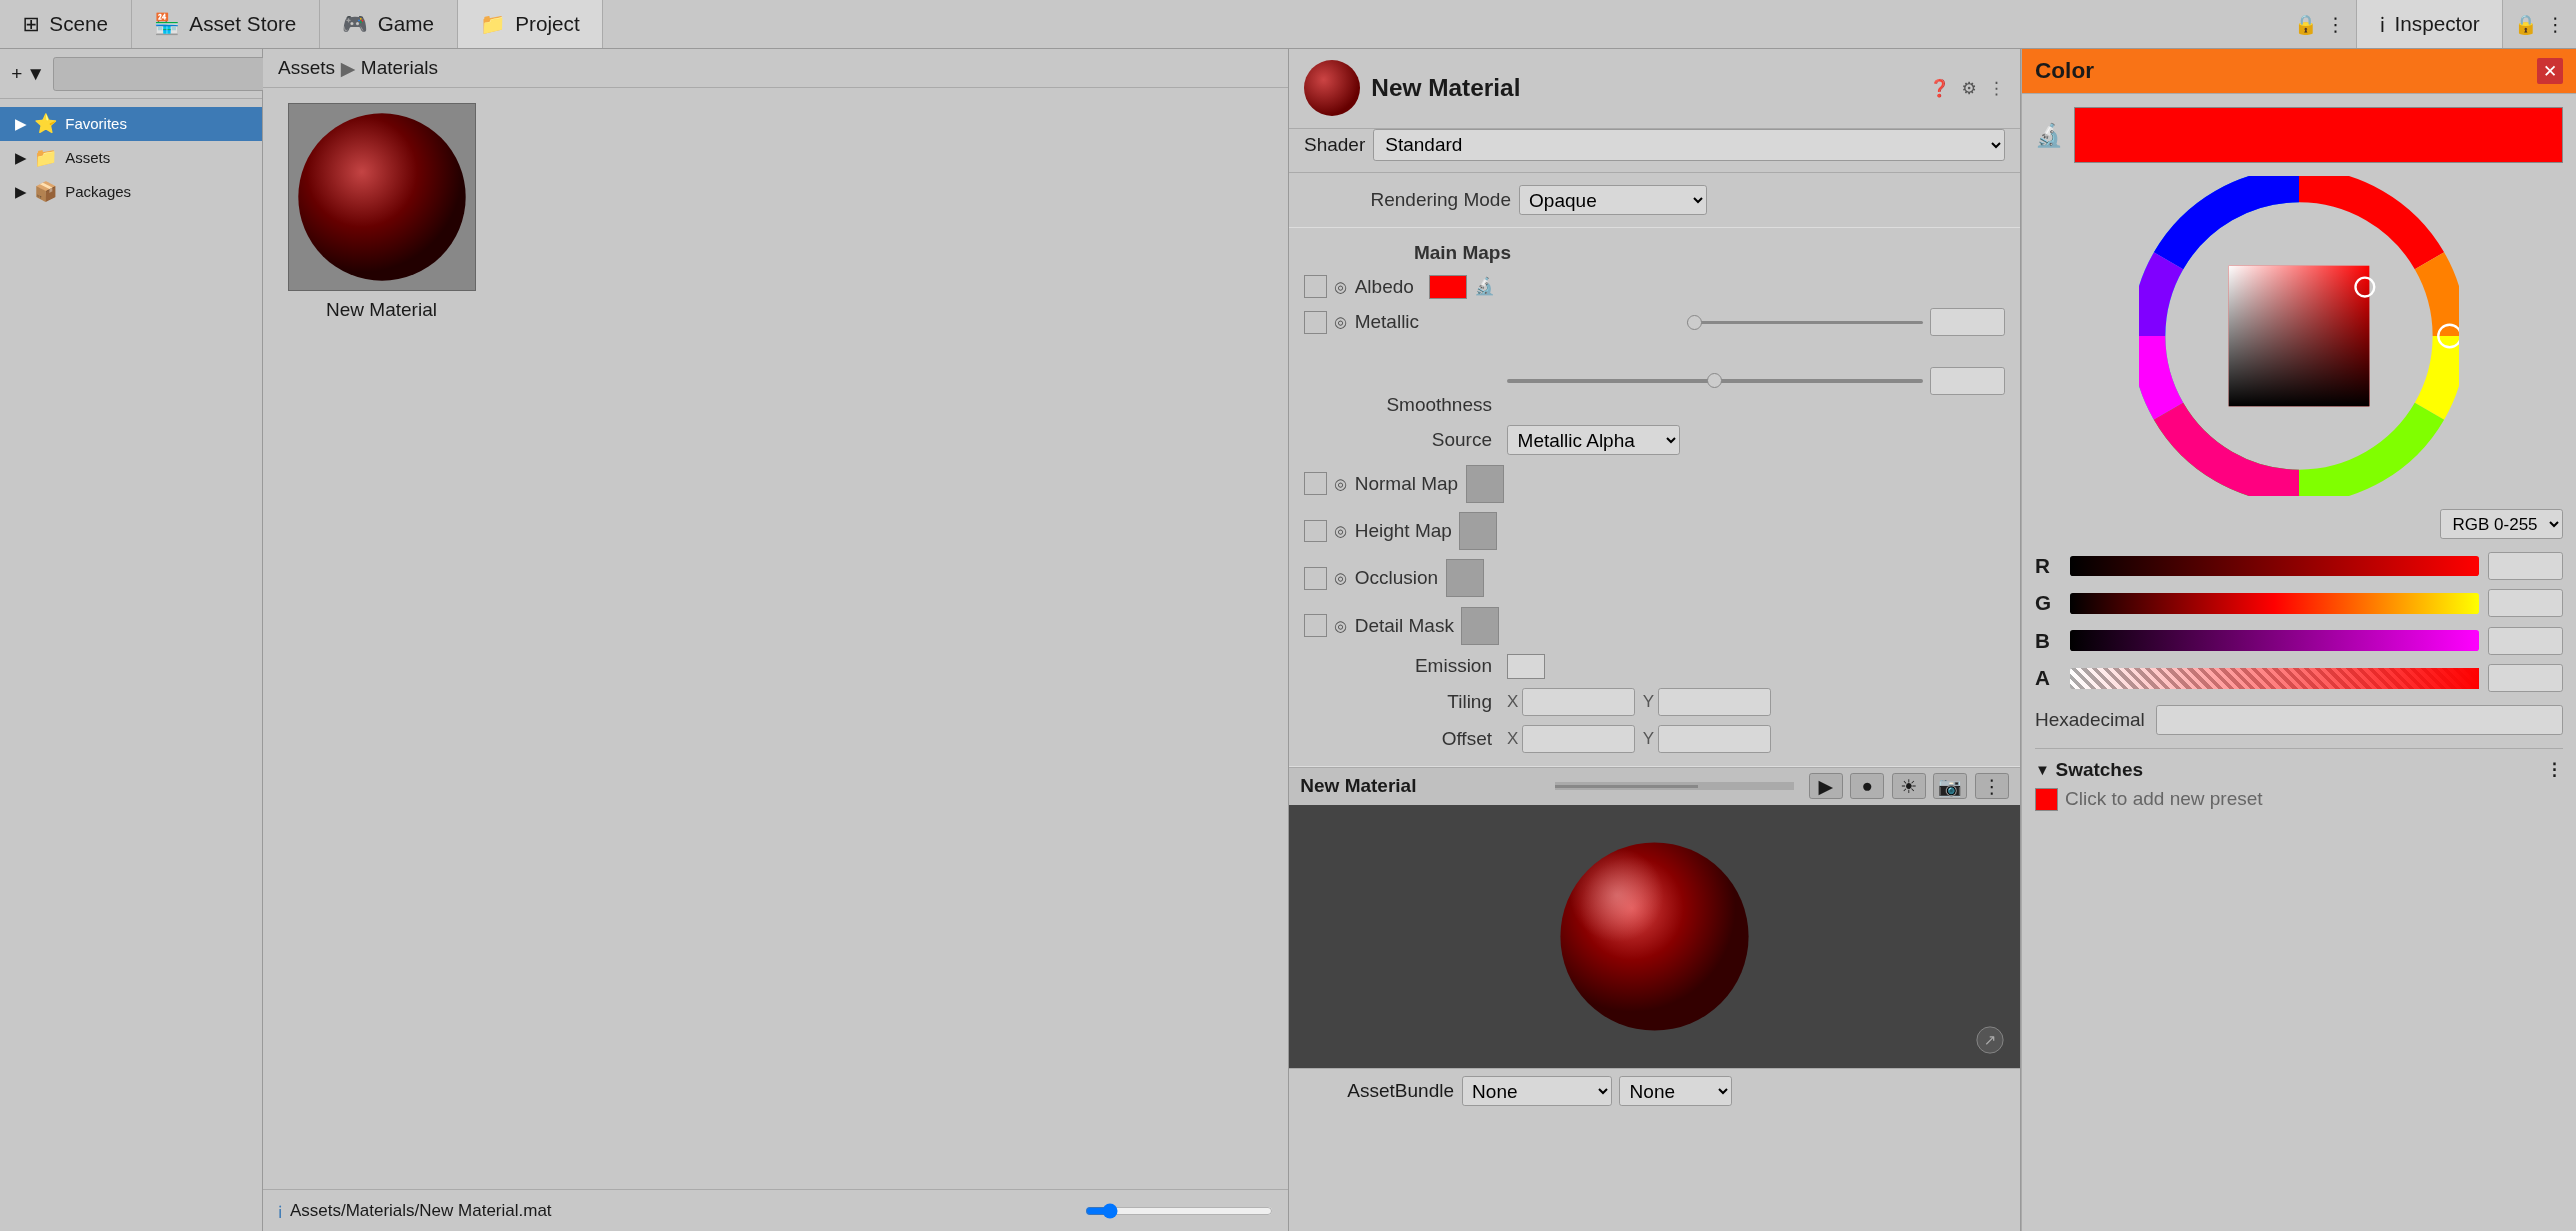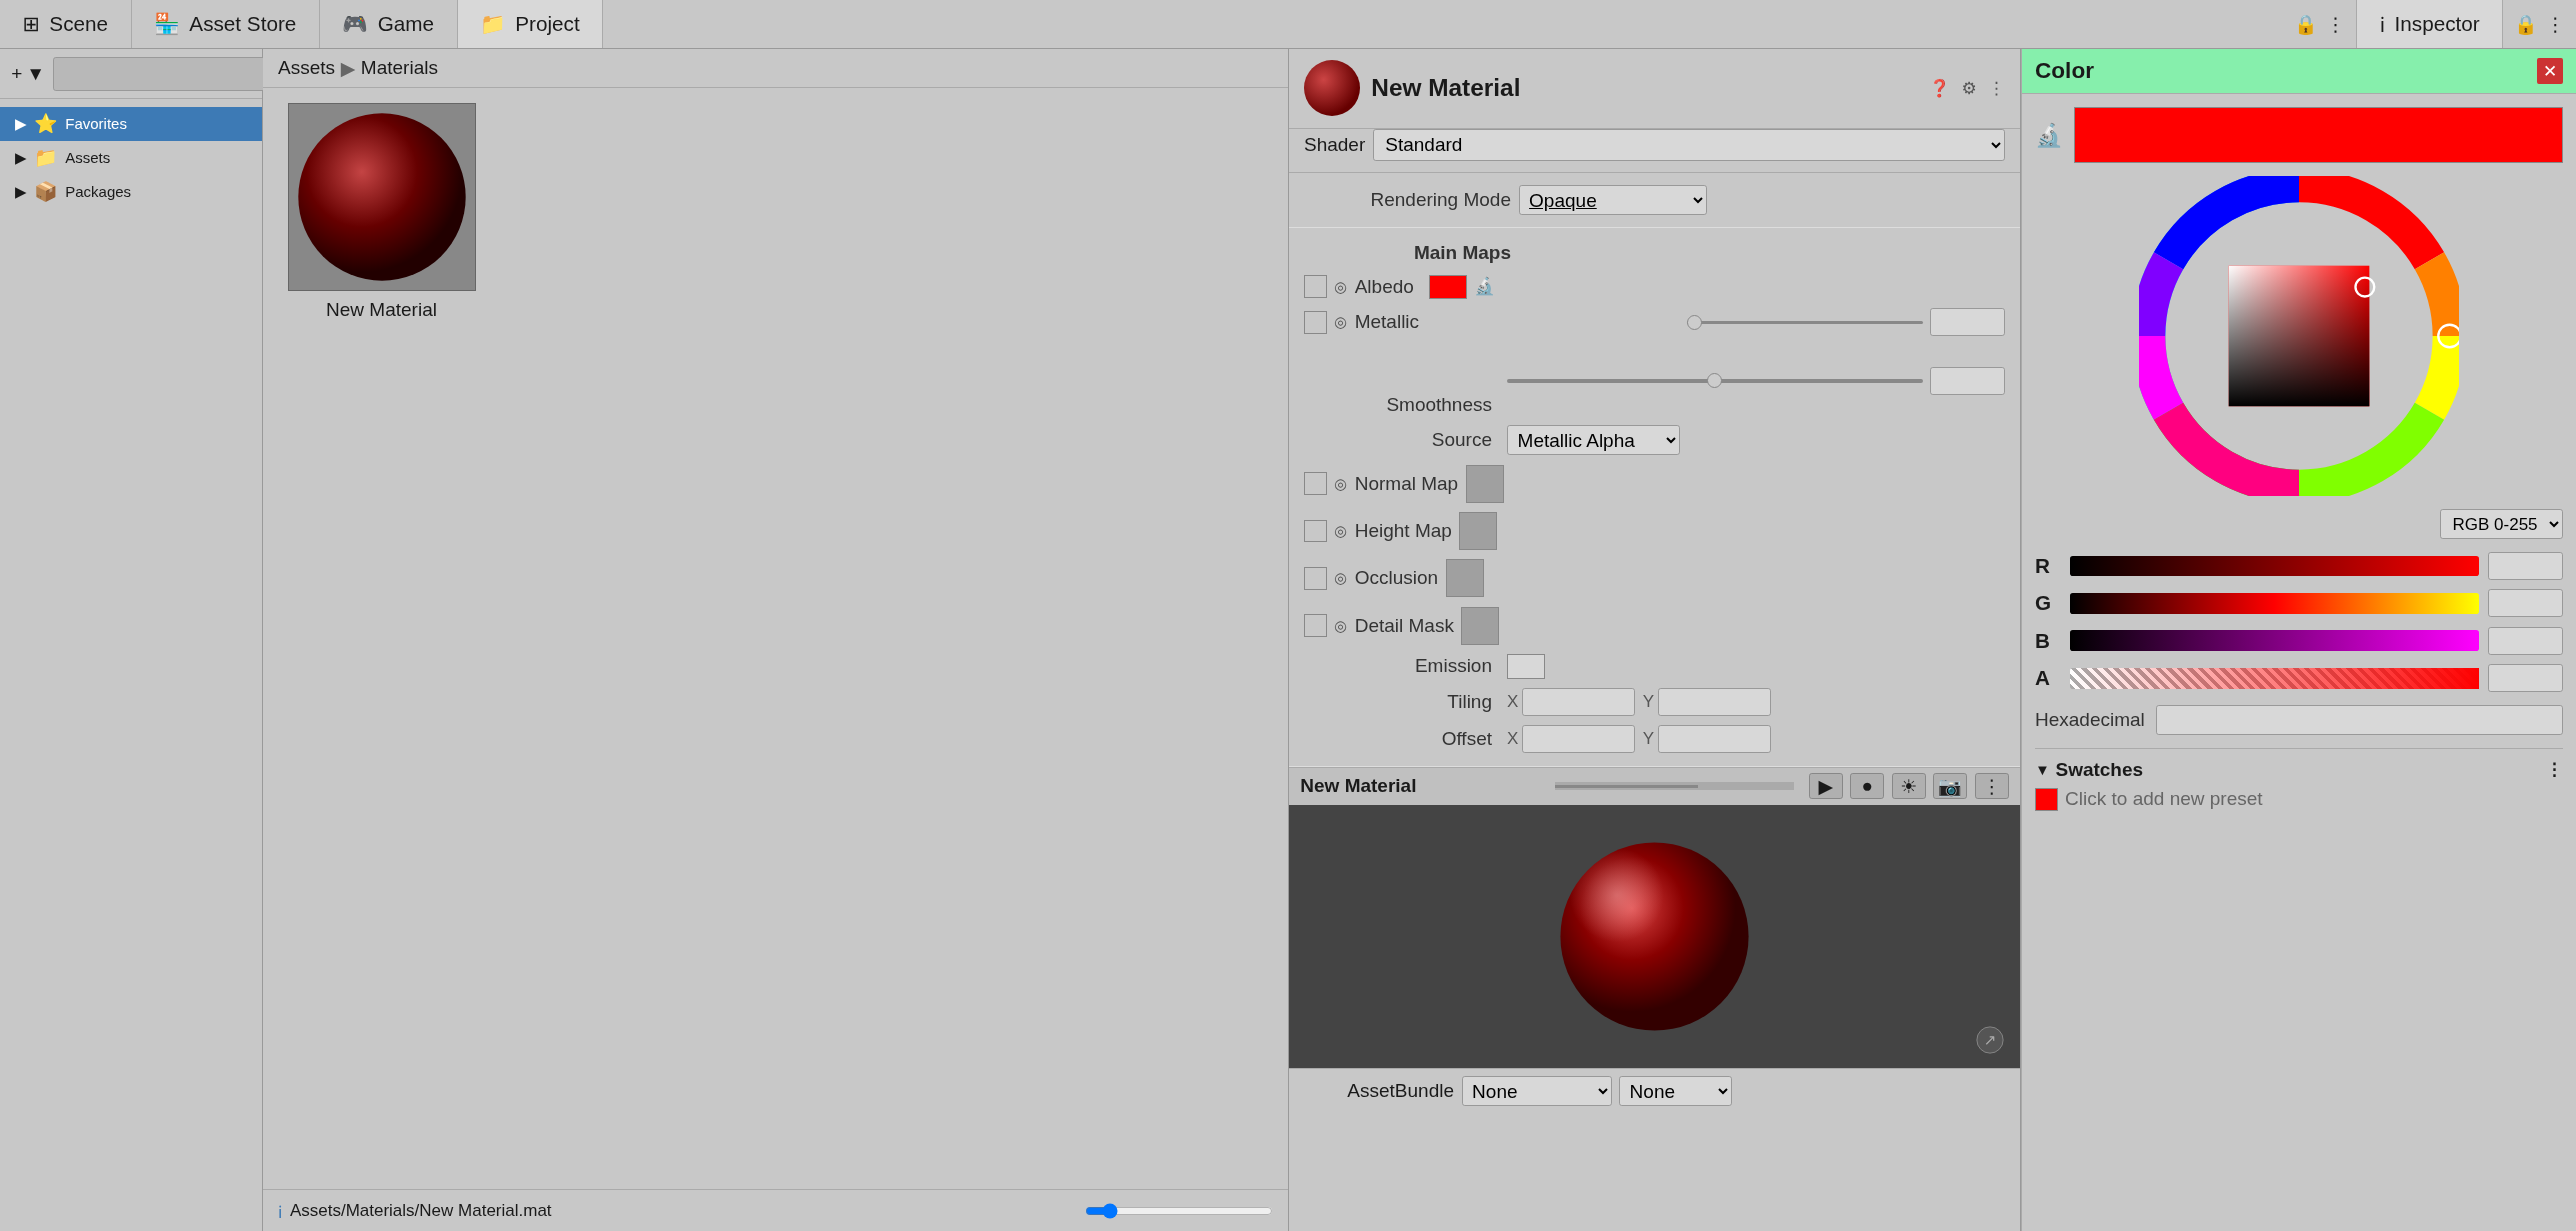--- a/index.html
+++ b/index.html
@@ -82,21 +82,21 @@
     .preview-btn { font-size: 19px; cursor: pointer; background: #b0b0b0; border: 0.9px solid #888; border-radius: 2.8px; width: 34px; height: 26px; display: flex; align-items: center; justify-content: center; }
     .preview-canvas { height: 263px; background: #444; display: flex; align-items: center; justify-content: center; }
 
     
     .assetbundle-row { display: flex; align-items: center; padding: 7.5px 15px; gap: 7.5px; font-size: 19px; border-top: 0.9px solid #aaa; }
     .assetbundle-label { width: 150px; text-align: right; }
     .assetbundle-select { height: 30px; background: #d8d8d8; border: 0.9px solid #999; border-radius: 2.8px; font-size: 19px; padding: 0 5.6px; }
 
     
     .color-panel { width: 555px; background: #c8c8c8; border-left: 0.9px solid #aaa; display: flex; flex-direction: column; flex-shrink: 0; }
-    .color-panel-header { display: flex; align-items: center; padding: 7.5px 13px; border-bottom: 0.9px solid #aaa; height: 45px; background: #86efac; }
+    .color-panel-header { display: flex; align-items: center; padding: 7.5px 13px; border-bottom: 0.9px solid #aaa; height: 45px; background: #f97316; }
     .color-panel-title { font-size: 22.6px; font-weight: bold; flex: 1; }
     .color-panel-close { width: 26px; height: 26px; background: #cc3333; border: none; border-radius: 1.9px; font-size: 17px; color: white; cursor: pointer; display: flex; align-items: center; justify-content: center; }
 
     .color-panel-body { flex: 1; padding: 13px; display: flex; flex-direction: column; gap: 13px; overflow-y: auto; }
 
     
     .color-top-row { display: flex; align-items: center; gap: 11.3px; }
     .color-eyedropper-btn { font-size: 22.6px; cursor: pointer; color: #444; }
     .current-color-display { flex: 1; height: 56px; background: #ff0000; border: 0.9px solid #888; }
 
@@ -256,21 +256,21 @@
       <select class="insp-shader-select">
         <option>Standard</option>
       </select>
     </div>
 
     <div class="inspector-content">
 
       <div class="insp-section">
         <div class="insp-row">
           <span class="insp-row-label">Rendering Mode</span>
-          <select class="insp-select" style="width:188px;text-decoration:underline;">
+          <select class="insp-select" style="width:188px;">
             <option>Opaque</option>
           </select>
         </div>
       </div>
 
       <div class="insp-section">
         <div class="insp-row">
           <span class="insp-row-label bold">Main Maps</span>
         </div>
 

